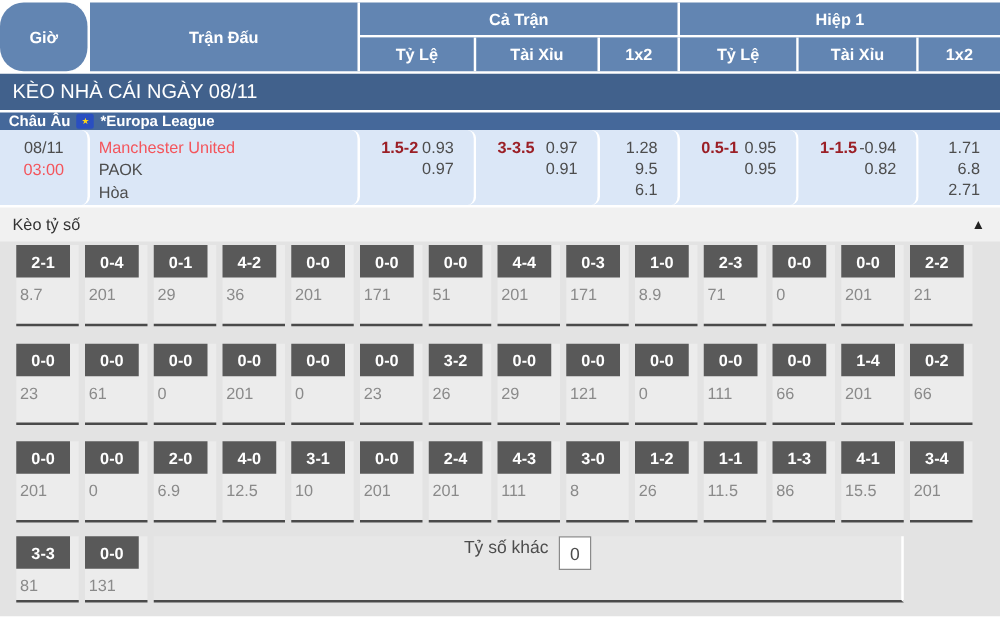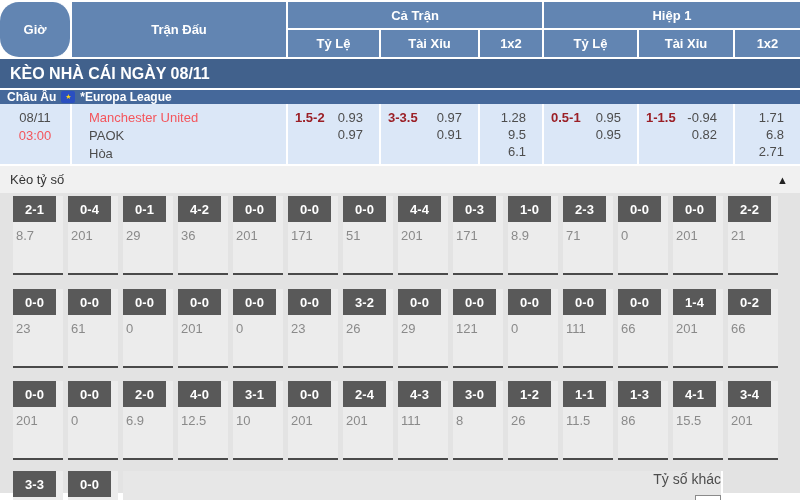--- a/index.html
+++ b/index.html
@@ -19,59 +19,59 @@
   .hsub .hcell { height:100%; }
   .full .s1 { width:93px; border-right:2px solid #fff; }
   .full .s2 { width:99px; border-right:2px solid #fff; }
   .full .s3 { width:64px; border-right:2px solid #fff; }
   .half .s1 { width:95px; border-right:2px solid #fff; }
   .half .s2 { width:96px; border-right:2px solid #fff; }
   .half .s3 { width:65px; }
 
   
   .section-title { height:29px; margin-top:2px; background:#41618c; color:#fff;
-                   font-size:16px; font-weight:bold; line-height:29px; padding-left:10px; }
+                   font-size:16px; font-weight:normal; line-height:29px; padding-left:10px; }
   .league-bar { height:14px; margin-top:2px; background:#45689a; color:#fff;
                 font-size:12px; font-weight:bold; display:flex; align-items:center;
                 gap:5px; padding-left:7px; }
   .eu-flag { display:inline-flex; width:14px; height:12px; background:#2a4fc0;
              border-radius:2px; color:#ffd617; font-size:7px; align-items:center;
              justify-content:center; font-weight:normal; }
 
   
   .match-row { display:flex; height:60px; background:#dbe7f7; font-size:13px; color:#4d4d4d; }
-  .mcell { border-right:2px solid #fff; position:relative; padding-top:5px; }
+  .mcell { border-right:2px solid #fff; position:relative; padding-top:5px;border-radius:7px; }
   .mcell:last-child { border-right:none;padding-left:16px; }
   .time-col  { width:72px; text-align:center; line-height:18px; }
-  .match-col { width:216px; padding-left:17px; line-height:18px; }
+  .match-col { width:216px; padding-left:7px; line-height:18px; }
   .red { color:#f4555c; }
   .odds-col { line-height:17px; }
   .w93{width:93px} .w99{width:99px} .w64{width:64px} .w95{width:95px} .w96{width:96px} .w65{width:65px}
-  .hc { position:absolute; left:7px; top:5px; color:#9b1f26; font-weight:bold; }
+  .hc { position:absolute; left:17px; top:5px; color:#9b1f26; font-weight:bold; }
   .ods { position:absolute; right:16px; top:5px; text-align:right; }
 
   
   .score-bar { height:27px; margin-top:2px; background:#f1f1f1; display:flex;
                align-items:center; justify-content:space-between; padding:0 12px 0 10px;
                font-size:13px; color:#333; }
   .collapse { font-size:11px; color:#222; cursor:pointer; }
   .score-grid { height:300px; background:#e3e3e3; padding:3px 0 0 13px; }
   .score-row { display:flex; gap:5px; }
   .score-row:nth-child(1){ margin-bottom:14px; }
   .score-row:nth-child(2){ margin-bottom:13px; }
   .score-row:nth-child(3){ margin-bottom:11px; }
-  .score-cell { width:50px; height:79px; background:#ececec;
+  .score-cell { width:50px; height:65px; background:#ececec;
                 border-bottom:2px solid #4a4a4a; cursor:pointer; }
   .score-row.last .score-cell { height:53px; }
   .score-tag { width:43px; height:26px; background:#595959; color:#fff; font-size:13px;
                font-weight:bold; display:flex; align-items:center; justify-content:center; }
   .score-val { padding:6px 3px 0 3px; color:#8a8a8a; font-size:13px; }
   .other-box { width:600px; height:53px; background:#e7e7e7; border-bottom:2px solid #4a4a4a;
-               border-right:2px solid #fff; display:flex; align-items:flex-end;
-               justify-content:center; gap:8px; color:#4d4d4d; font-size:14px;flex-direction:column; }
+               border-right:2px solid #fff; display:flex; align-items:flex-start;
+               justify-content:center; gap:8px; color:#4d4d4d; font-size:14px; }
   .other-box input { width:26px; height:27px; border:1px solid #8a8a8a; background:#fff;
                      text-align:center; font-size:14px; color:#4d4d4d; }
 </style>
 </head>
 <body>
 
 <div class="page">
 
   <div class="odds-header">
     <div class="hcell time">Giờ</div>

